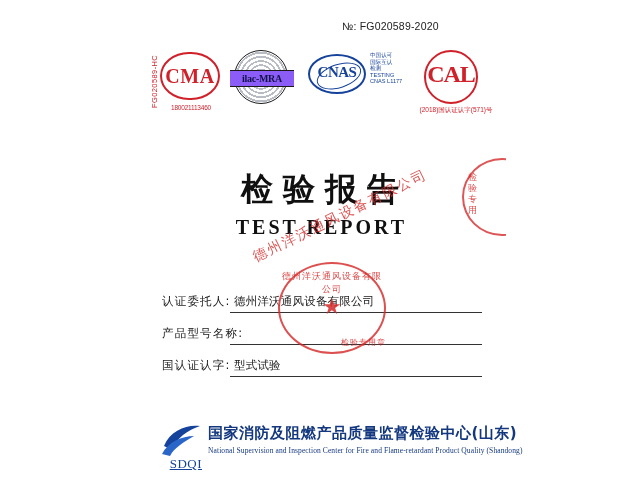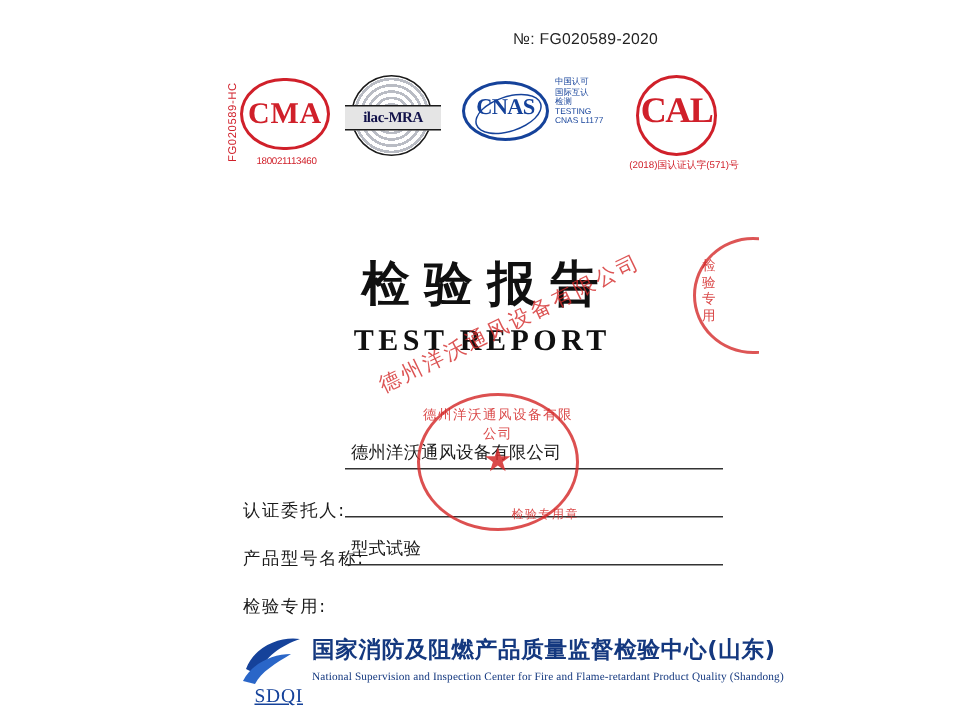--- a/index.html
+++ b/index.html
@@ -115,21 +115,21 @@
     box-sizing: border-box;
     background:
       repeating-radial-gradient(circle at 50% 50%, #ffffff 0 2.4px, #b9bcc4 2.4px 4.2px);
   }
   .ilac .band {
     position: absolute;
     left: -2px;
     top: 22px;
     width: 64px;
     height: 15px;
-    background: #e5e5e5;
+    background: #8b5cf6;
     border-top: 1px solid #1a1a1a;
     border-bottom: 1px solid #1a1a1a;
     text-align: center;
     font-size: 10px;
     font-weight: bold;
     line-height: 15px;
     color: #12124a;
     font-family: "Liberation Serif", serif;
     letter-spacing: -0.3px;
   }
@@ -259,21 +259,20 @@
   }
   .field-label {
     position: absolute;
     left: 0;
     top: 2px;
     font-size: 11.5px;
     color: #1a1a1a;
     letter-spacing: 1.2px;
     font-family: "DejaVu Sans", sans-serif;
     white-space: nowrap;
-    margin-top: 39px;
   }
   .field-value {
     position: absolute;
     left: 72px;
     top: 2px;
     font-size: 11.5px;
     color: #1a1a1a;
     letter-spacing: 0.2px;
     font-family: "DejaVu Sans", sans-serif;
     white-space: nowrap;
@@ -475,21 +474,21 @@
     <div class="field-row">
       <div class="field-label">认证委托人:</div>
       <div class="field-value">德州洋沃通风设备有限公司</div>
       <div class="field-rule"></div>
     </div>
     <div class="field-row">
       <div class="field-label">产品型号名称:</div>
       <div class="field-rule"></div>
     </div>
     <div class="field-row">
-      <div class="field-label">检验专用:</div>
+      <div class="field-label">国认证认字:</div>
       <div class="field-value">型式试验</div>
       <div class="field-rule"></div>
     </div>
   </div>
 
   <div class="stamp-round">
     <div class="o"></div>
     <div class="top-txt">德州洋沃通风设备有限公司</div>
     <div class="star">★</div>
     <div class="bot-txt">检验专用章</div>

